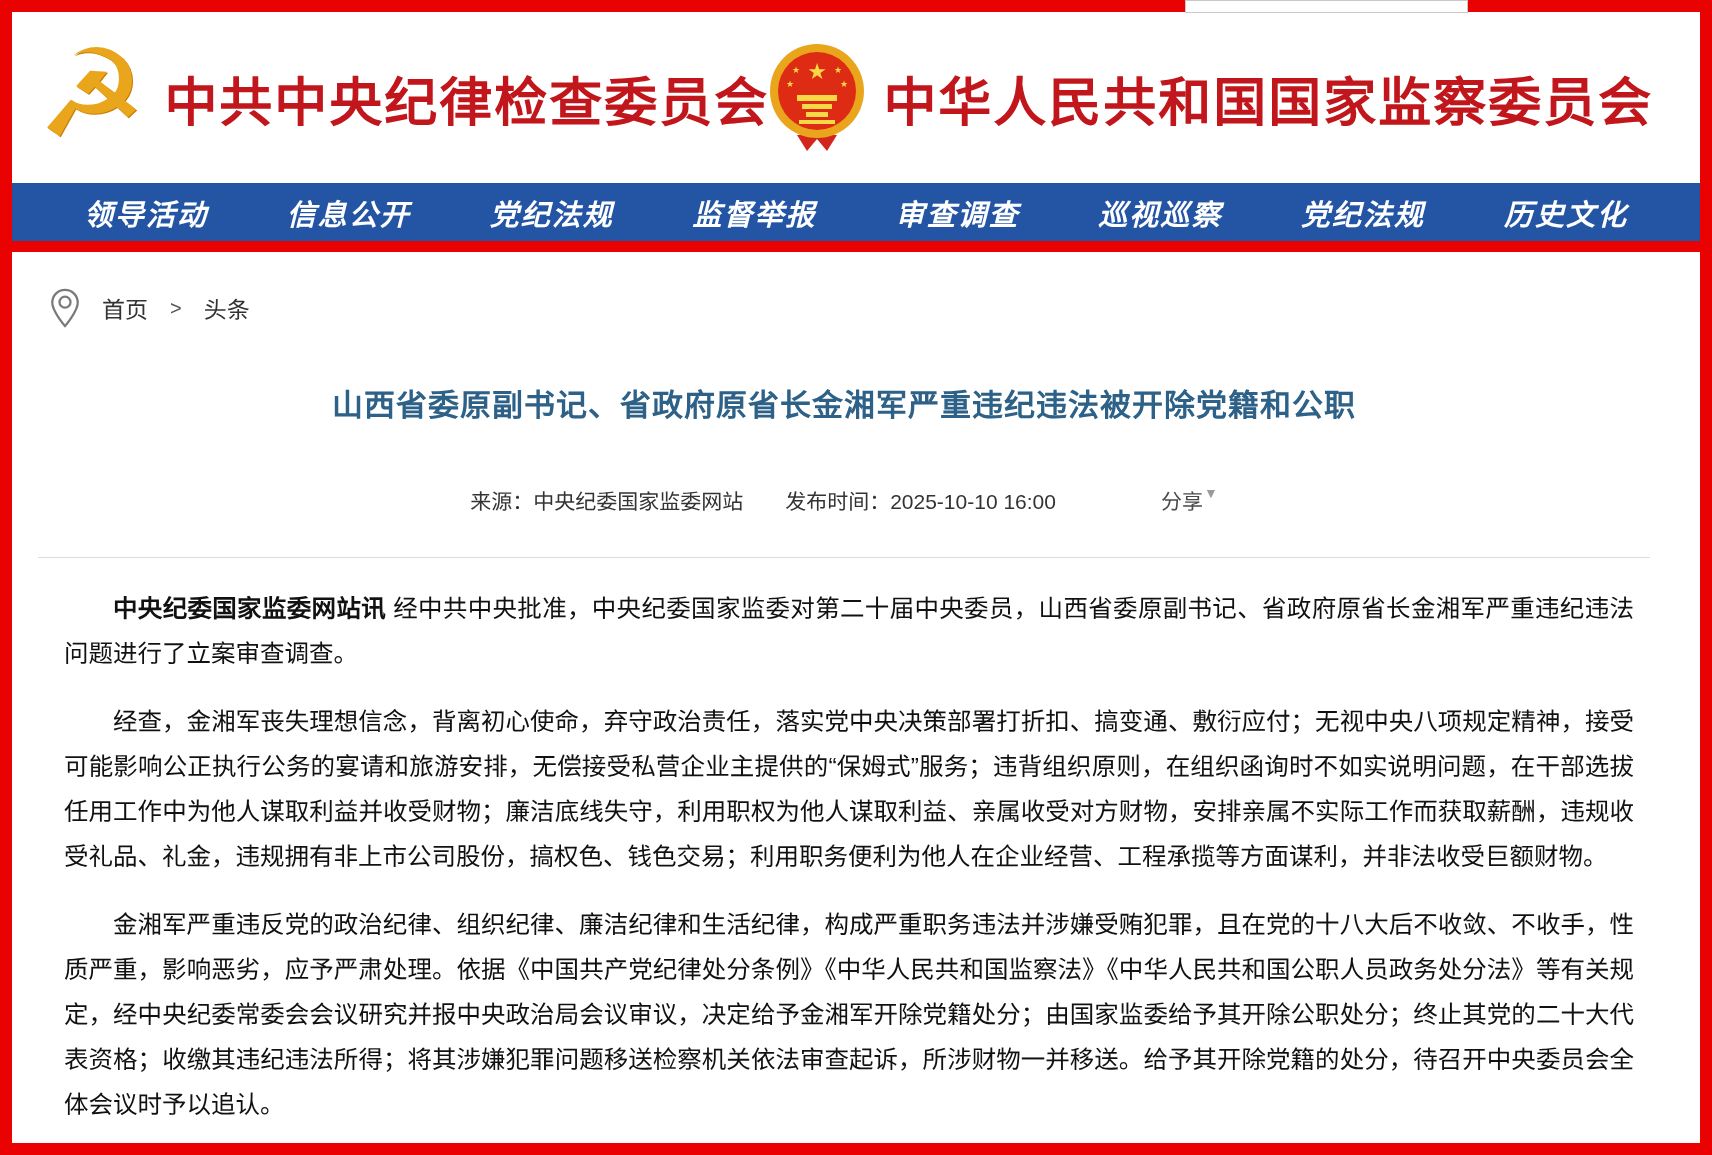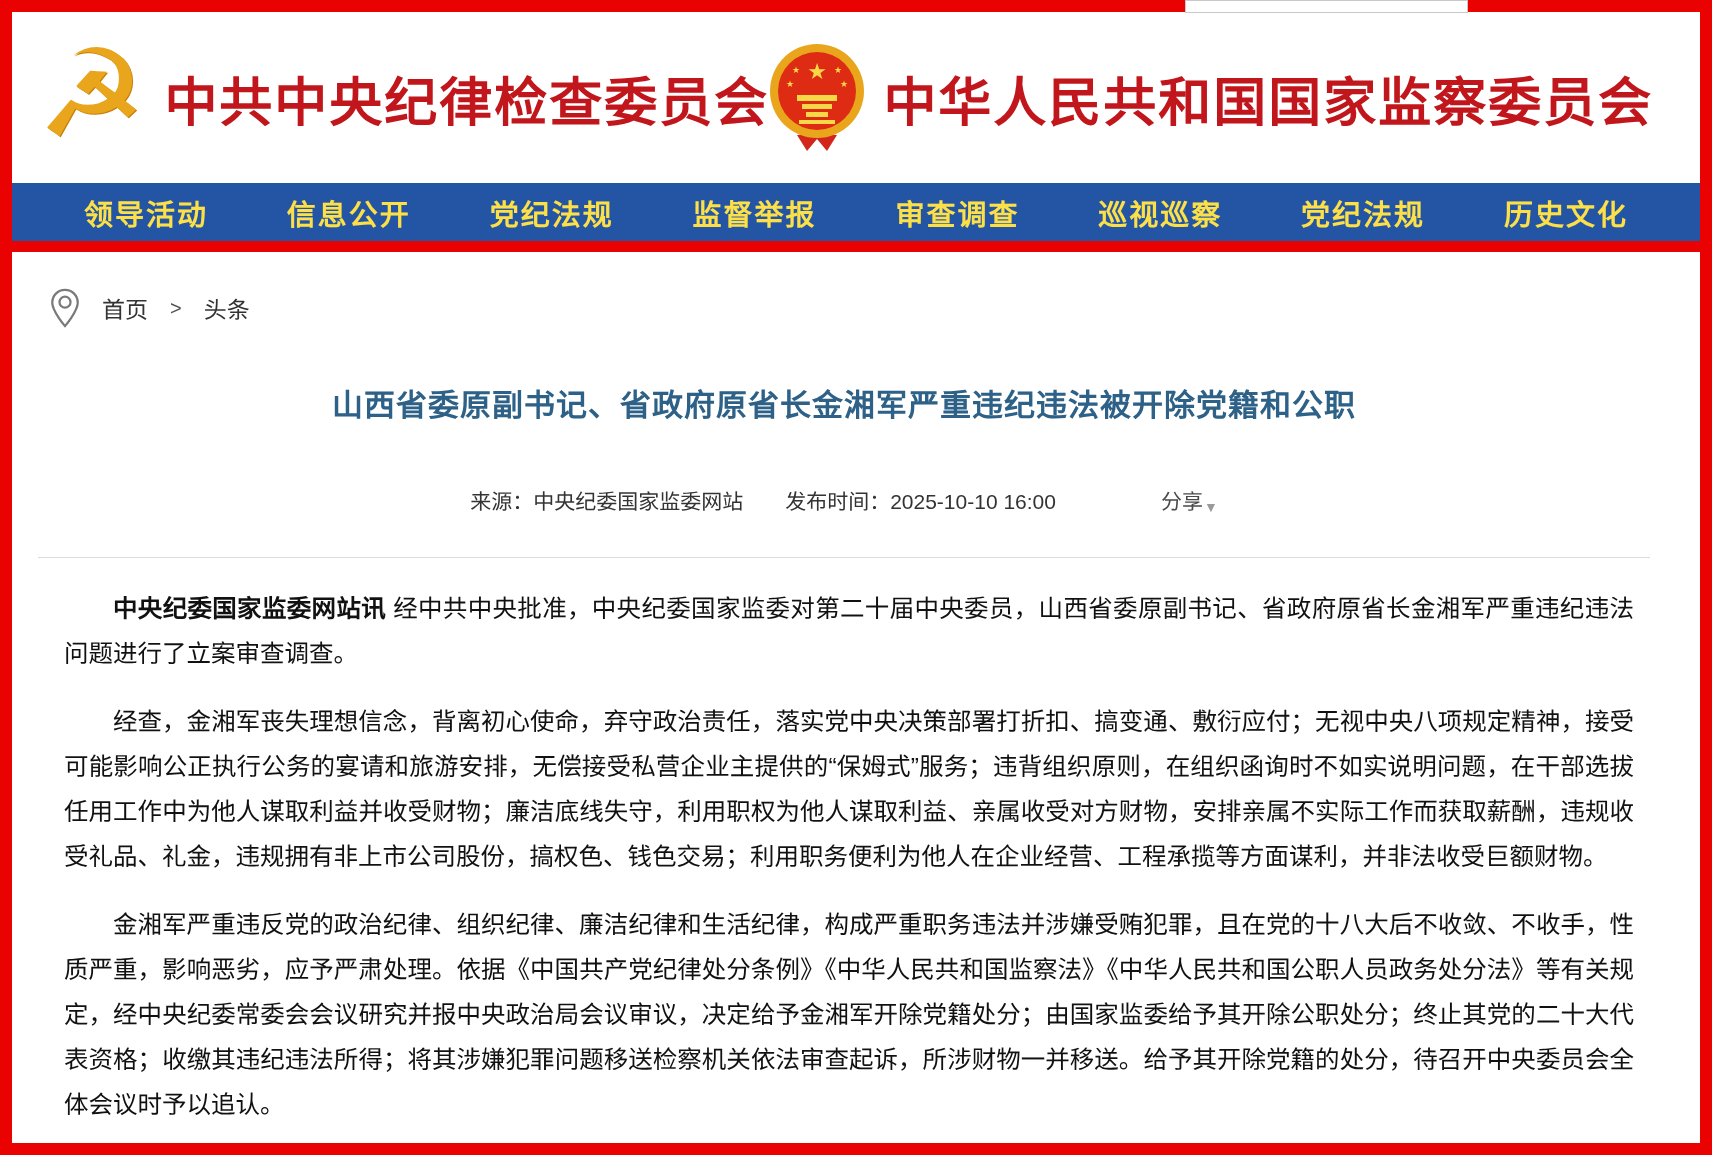--- a/index.html
+++ b/index.html
@@ -60,27 +60,28 @@
   .main-nav {
     background: #2355a4;
     height: 58px;
     display: flex;
     align-items: center;
     justify-content: space-between;
     padding: 0 72px;
     margin-bottom: 11px;            
   }
   .main-nav a {
-    color: #fde047;
+    color: #ffffff;
     font-size: 29px;
     font-weight: 700;
     letter-spacing: 2px;
     text-decoration: none;
     white-space: nowrap;
     cursor: pointer;
+    font-style: italic;
   }
   
   .content {
     background: #ffffff;
     height: 891px;
     padding: 36px 50px 0 26px;
     overflow: hidden;
   }
   .breadcrumb {
     display: flex;
@@ -108,21 +109,21 @@
     margin-top: 60px;
     font-size: 21px;
     color: #333;
   }
   .article-meta .meta-time { margin-left: 42px; }
   .share {
     margin-left: 105px;
     color: #4a4a4a;
     cursor: pointer;
     display: inline-flex;
-    align-items: flex-end;
+    align-items: flex-start;
     gap: 1px;
   }
   .share .caret { color: #9a9a9a; font-size: 14px; }
   .divider {
     border: none;
     border-top: 1px solid #dcdcdc;
     margin: 42px 0 0 0;
   }
   .article-body {
     padding: 28px 16px 0 26px;

